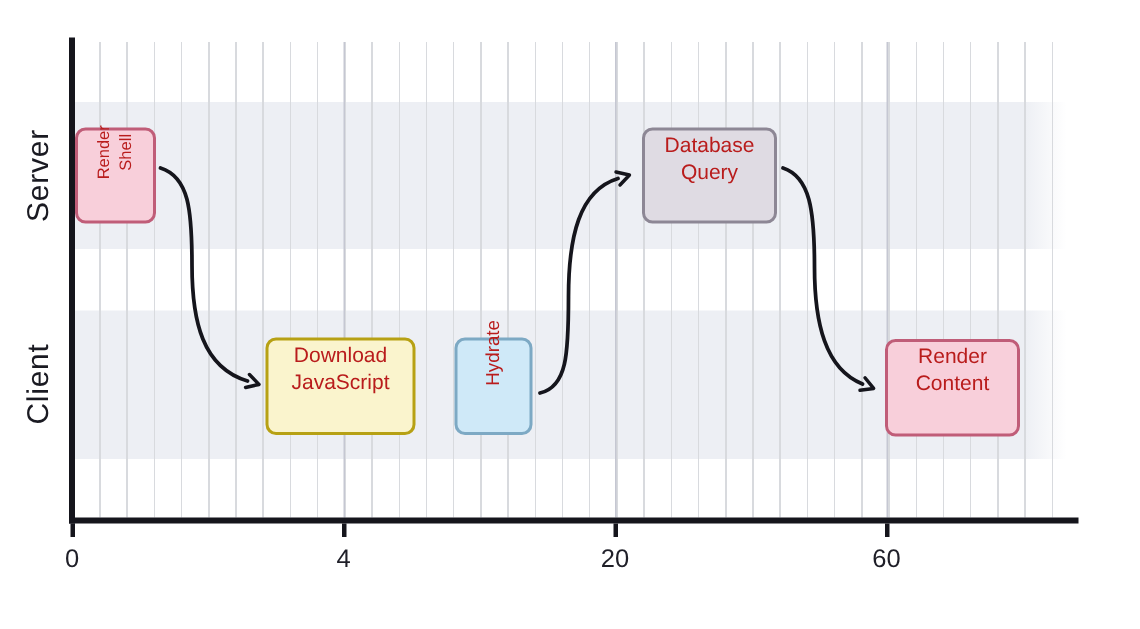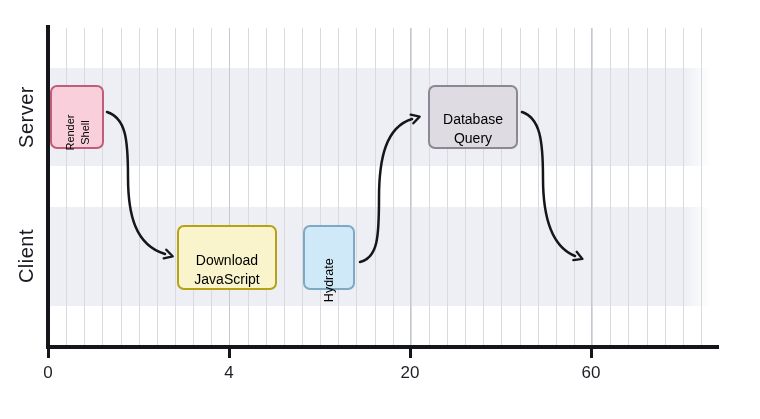--- a/index.html
+++ b/index.html
@@ -25,21 +25,21 @@
   .tick-label { position:absolute; top:363px; width:44px; text-align:center;
     font-size:17px; color:#1f1f28; }
   .tl-0 { left:26px; } .tl-10 { left:207px; } .tl-20 { left:388px; } .tl-30 { left:569px; }
   
   .lane-label { position:absolute; width:120px; height:30px; line-height:30px; text-align:center;
     font-size:20px; color:#1a1a22; letter-spacing:0.5px; transform:rotate(-90deg); }
   .ll-server { left:-34px; top:102px; }
   .ll-client { left:-34px; top:241px; }
   
   .node { position:absolute; box-sizing:border-box; border:2px solid; border-radius:7px;
-    display:flex; align-items:flex-end; justify-content:center; text-align:center; color:#000000; }
+    display:flex; align-items:flex-start; justify-content:center; text-align:center; color:#b91c1c; }
   .node .lbl { white-space:pre-line; line-height:1.32; }
   .node .lbl.vlabel { transform:rotate(-90deg); }
   .nd-render-shell   { left:50px;  top:85px;  width:54px;  height:64px; background:#f8cfda; border-color:#c05d78; font-size:11px; }
   .nd-download-js    { left:177px; top:225px; width:100px; height:65px; background:#faf4cd; border-color:#b7a114; font-size:14px; }
   .nd-hydrate        { left:303px; top:225px; width:52px;  height:65px; background:#cfe9f8; border-color:#7da9c4; font-size:12.5px; }
   .nd-database-query { left:428px; top:85px;  width:90px;  height:64px; background:#dfdbe3; border-color:#8d8795; font-size:14px; }
   .nd-render-content { left:590px; top:226px; width:90px;  height:65px; background:#f8cfda; border-color:#c05d78; font-size:14px; }
   
   svg.arrows { position:absolute; left:0; top:0; pointer-events:none; }
 </style>
@@ -78,20 +78,24 @@
     <span class="lbl">Download
 JavaScript</span>
   </div>
   <div class="node nd-hydrate">
     <span class="lbl vlabel">Hydrate</span>
   </div>
   <div class="node nd-database-query">
     <span class="lbl">Database
 Query</span>
   </div>
+  <div class="node nd-render-content">
+    <span class="lbl">Render
+Content</span>
+  </div>
 
   <svg class="arrows" width="760" height="419" viewBox="0 0 760 419">
     <defs>
       <marker id="ah" markerUnits="userSpaceOnUse" markerWidth="13" markerHeight="13" refX="2.5" refY="6.5" orient="auto">
         <path d="M2.5,2 L10.5,6.5 L2.5,11" fill="none" stroke="#15151c" stroke-width="2.3" stroke-linecap="round" stroke-linejoin="round"></path>
       </marker>
     </defs>
     <path d="M 107 112 C 126 118, 128 140, 128 177 C 128 214, 135 245, 165 254" fill="none" stroke="#15151c" stroke-width="2.5" stroke-linecap="round" marker-end="url(#ah)"></path>
     <path d="M 360 262 C 378 258, 379 236, 379 198 C 379 158, 386 127, 412 119" fill="none" stroke="#15151c" stroke-width="2.5" stroke-linecap="round" marker-end="url(#ah)"></path>
     <path d="M 522 112 C 540 118, 543 140, 543 178 C 543 215, 550 246, 575 256" fill="none" stroke="#15151c" stroke-width="2.5" stroke-linecap="round" marker-end="url(#ah)"></path>

